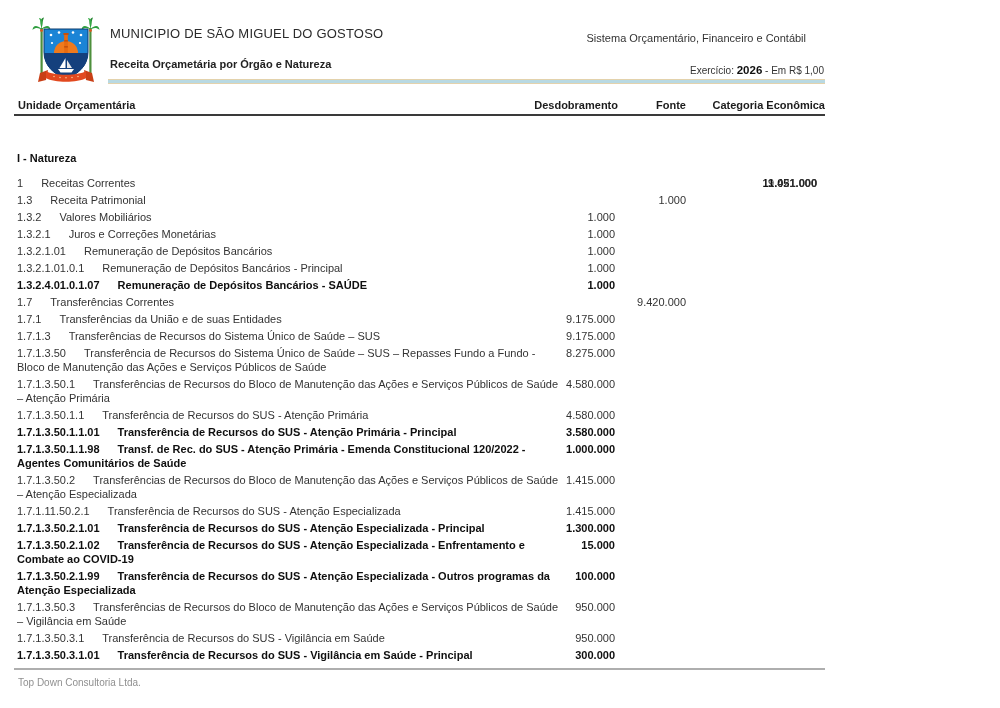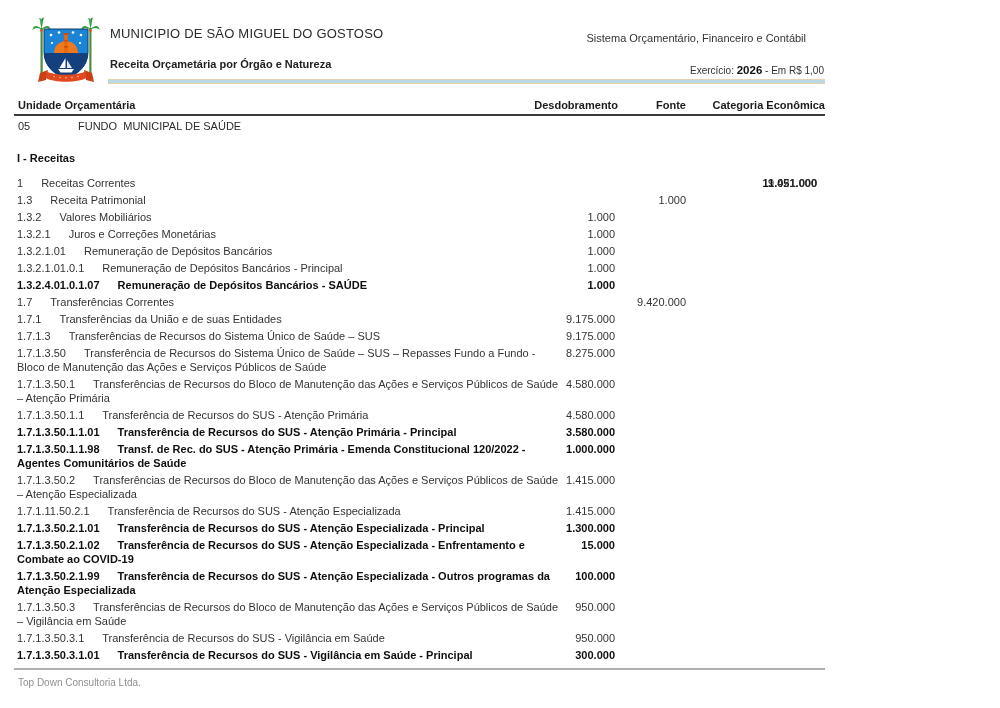--- a/index.html
+++ b/index.html
@@ -121,25 +121,24 @@
 
   <div class="col-hdr">
     <span class="ch-unit">Unidade Orçamentária</span>
     <span class="ch-desd">Desdobramento</span>
     <span class="ch-fonte">Fonte</span>
     <span class="ch-cat">Categoria Econômica</span>
   </div>
   <div class="hdr-rule"></div>
 
   <div class="unit-rows">
-      <div class="unit-row"><span class="unit-code">05</span><span class="unit-name">FUNDO  MUNICIPAL DE SAÚDE</span></div>
     </div>
 
   <div class="section-row">
-    <span>I - Receitas</span>
+    <span>I - Natureza</span>
     <span class="sec-val">11.051.000</span>
   </div>
 
   <div class="rows">
       <div class="row"><span class="code">1</span><span class="desc">Receitas Correntes</span><span class="val v-categoria">9.421.000</span></div>
       <div class="row"><span class="code">1.3</span><span class="desc">Receita Patrimonial</span><span class="val v-fonte">1.000</span></div>
       <div class="row"><span class="code">1.3.2</span><span class="desc">Valores Mobiliários</span><span class="val v-desdobramento">1.000</span></div>
       <div class="row"><span class="code">1.3.2.1</span><span class="desc">Juros e Correções Monetárias</span><span class="val v-desdobramento">1.000</span></div>
       <div class="row"><span class="code">1.3.2.1.01</span><span class="desc">Remuneração de Depósitos Bancários</span><span class="val v-desdobramento">1.000</span></div>
       <div class="row"><span class="code">1.3.2.1.01.0.1</span><span class="desc">Remuneração de Depósitos Bancários - Principal</span><span class="val v-desdobramento">1.000</span></div>

